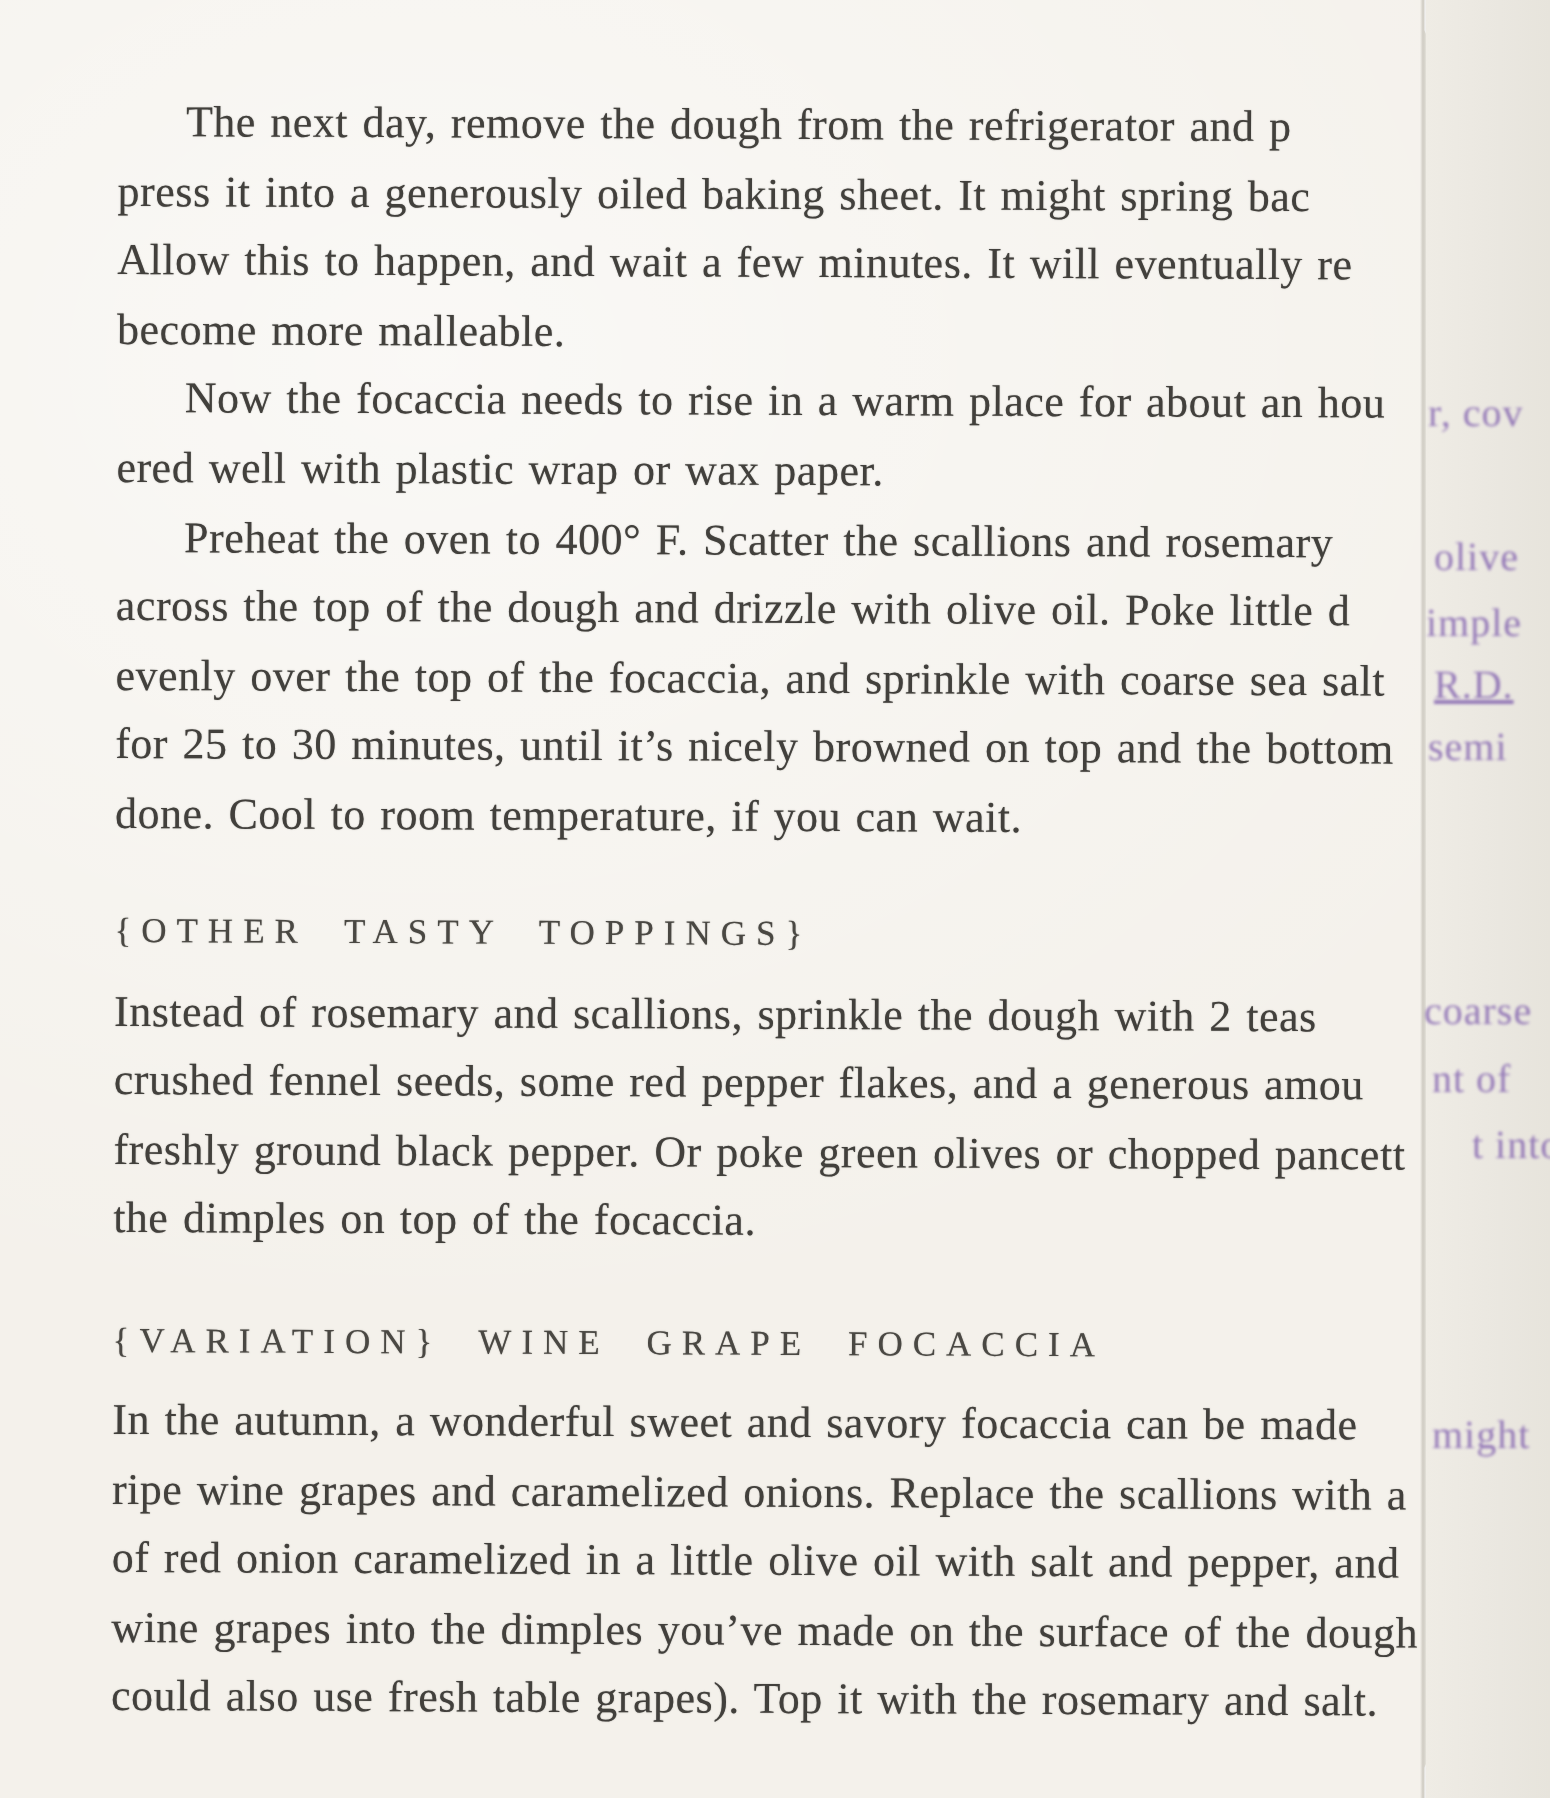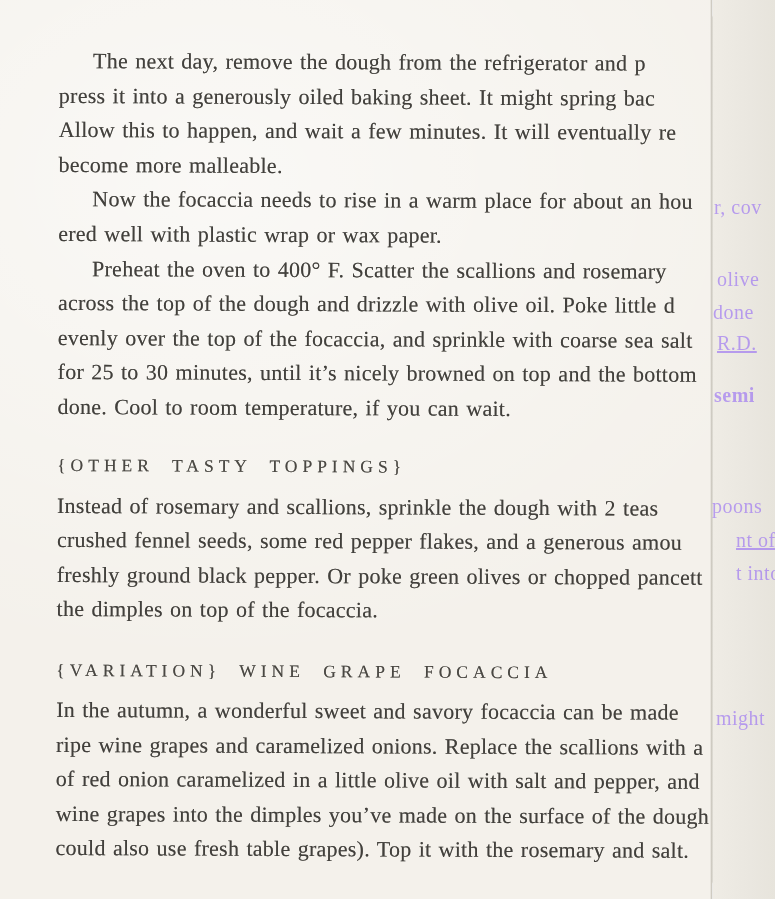--- a/index.html
+++ b/index.html
@@ -72,21 +72,21 @@
     letter-spacing: 5px;
     word-spacing: 9px;
     white-space: nowrap;
     color: #4a4843;
     text-shadow: 0 0 0.6px rgba(74,72,67,0.6);
   }
   
   .ghost {
     position: absolute;
     font-size: 20px;
-    color: #8b5cf6;
+    color: #4c1d95;
     opacity: 0.55;
     filter: blur(0.7px);
     white-space: nowrap;
     letter-spacing: 0.5px;
   }
 </style>
 </head>
 <body>
 
 <div class="scan">
@@ -127,20 +127,20 @@
           <div class="line">of red onion caramelized in a little olive oil with salt and pepper, and</div>
           <div class="line">wine grapes into the dimples you’ve made on the surface of the dough</div>
           <div class="line">could also use fresh table grapes). Top it with the rosemary and salt.</div>
         </div>
       </div>
   </div>
   <div class="page-edge-line"></div>
   <div class="edge-strip"></div>
 <div class="ghost" style="left: 714px; top: 196px;">r, cov</div>
     <div class="ghost" style="left: 717px; top: 268px;">olive</div>
-    <div class="ghost" style="left: 713px; top: 301px;">done</div>
+    <div class="ghost" style="left: 713px; top: 301px;">imple</div>
     <div class="ghost" style="left: 717px; top: 332px; text-decoration: underline;">R.D.</div>
-    <div class="ghost" style="left: 714px; top: 384px; font-weight: bold;">semi</div>
-    <div class="ghost" style="left: 712px; top: 495px;">poons</div>
-    <div class="ghost" style="left: 736px; top: 529px; text-decoration: underline;">nt of</div>
+    <div class="ghost" style="left: 714px; top: 363px;">semi</div>
+    <div class="ghost" style="left: 712px; top: 495px;">coarse</div>
+    <div class="ghost" style="left: 716px; top: 529px;">nt of</div>
     <div class="ghost" style="left: 712px; top: 562px; margin-left: 24px;">t into.</div>
     <div class="ghost" style="left: 716px; top: 707px;">might</div>
   </div>
 
 </body></html>

